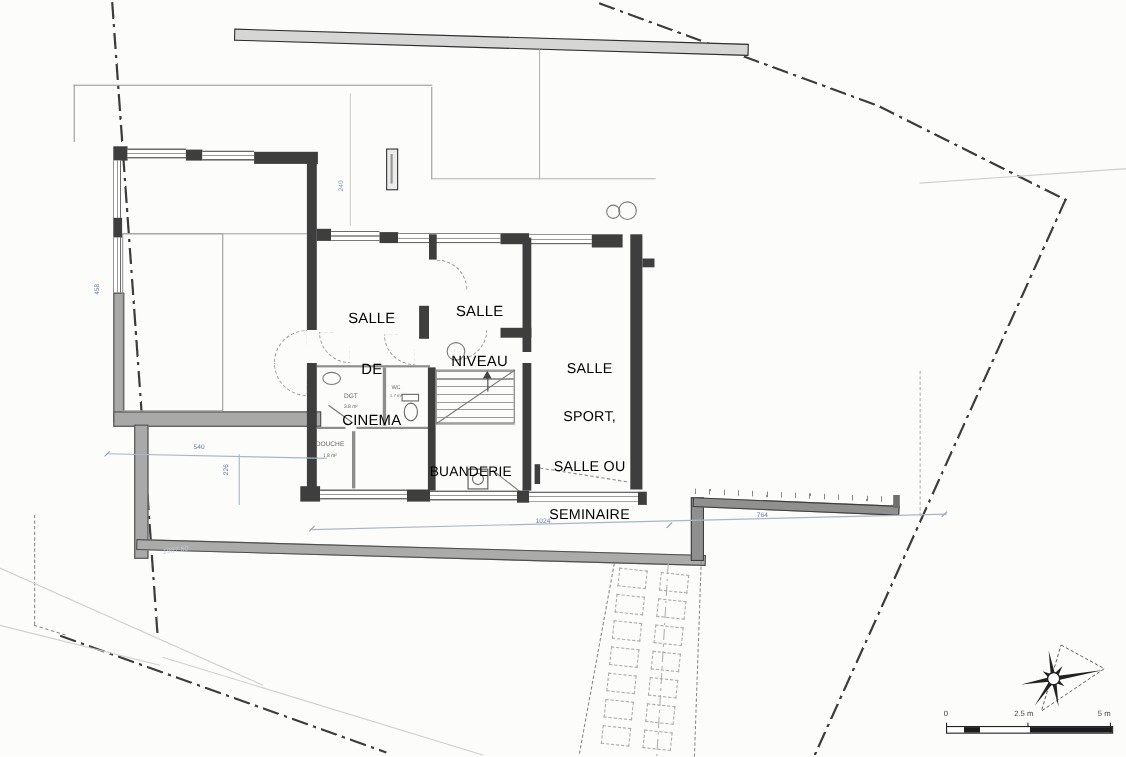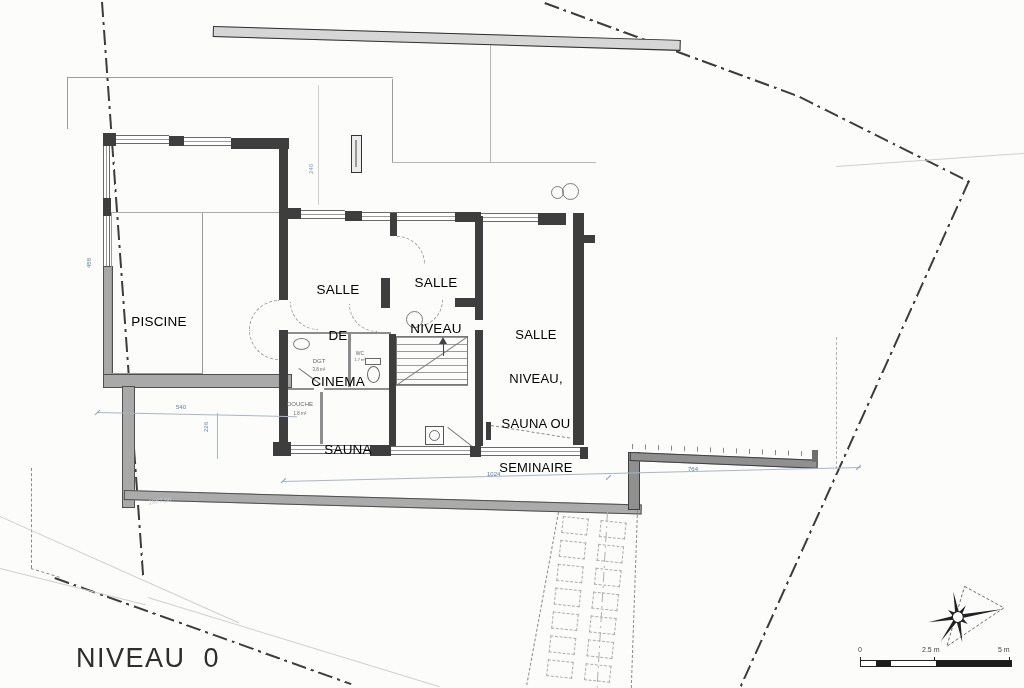--- a/index.html
+++ b/index.html
@@ -182,43 +182,39 @@
   <i class="a dim" style="left:97px;top:412px;width:200px;transform:rotate(1.2deg)"></i>
   <i class="a tick" style="left:97px;top:409px"></i>
   <span class="a dt" style="left:176px;top:404px">540</span>
   <i class="a dimv" style="left:217px;top:413px;height:46px"></i>
   <span class="a dt" style="left:201px;top:424px;transform:rotate(-90deg)">226</span>
   <span class="a dt" style="left:84px;top:260px;transform:rotate(-90deg)">458</span>
   <i class="a ftv" style="left:318px;top:85px;height:120px"></i>
   <span class="a dt" style="left:306px;top:166px;transform:rotate(-90deg);opacity:.8">240</span>
   <span class="a dt" style="left:148px;top:497px;font-size:6.5px;font-style:italic;color:#c3cad3;transform:rotate(-7deg)">1987.50</span>
 
-  <div class="a lbl" style="left:159px;top:283px;font-size:13.5px">
-    <div>PISCINE</div>
-  </div>
   <div class="a lbl" style="left:338px;top:251px;font-size:13.5px">
     <div>SALLE</div>
     <div>DE</div>
     <div>CINEMA</div>
   </div>
   <div class="a lbl" style="left:436px;top:244px;font-size:13.5px">
     <div>SALLE</div>
     <div>NIVEAU</div>
   </div>
   <div class="a lbl" style="left:536px;top:298px;font-size:13px">
     <div>SALLE</div>
-    <div>NIVEAU,</div>
-    <div>SAUNA OU</div>
+    <div>SPORT,</div>
+    <div>SALLE OU</div>
     <div>SEMINAIRE</div>
   </div>
-  <div class="a lbl" style="left:348px;top:411px;font-size:13.5px">
-    <div>SAUNA</div>
-  </div>
-
-  <span class="a" style="left:76px;top:643px;font-size:27px;color:#2e2e2e;letter-spacing:1.5px;white-space:pre">NIVEAU  0</span>
+  <div class="a lbl" style="left:428px;top:393px;font-size:12.5px">
+    <div>BUANDERIE</div>
+  </div>
+
 
   <div class="a" style="left:860px;top:646px;width:154px;height:28px">
     <span class="a scaletxt" style="left:-2px;top:0">0</span>
     <span class="a scaletxt" style="left:62px;top:0">2.5 m</span>
     <span class="a scaletxt" style="left:138px;top:0">5 m</span>
     <i class="a" style="left:0;top:11px;width:1px;height:9px;background:#222"></i>
     <i class="a" style="left:74px;top:11px;width:1px;height:9px;background:#222"></i>
     <i class="a" style="left:149px;top:11px;width:1px;height:9px;background:#222"></i>
     <i class="a" style="left:0;top:14px;width:150px;height:5px;border:1px solid #222;box-sizing:content-box;background:linear-gradient(90deg,#fff 0 15px,#1c1c1c 15px 30px,#fff 30px 75px,#1c1c1c 75px 150px)"></i>
   </div>

